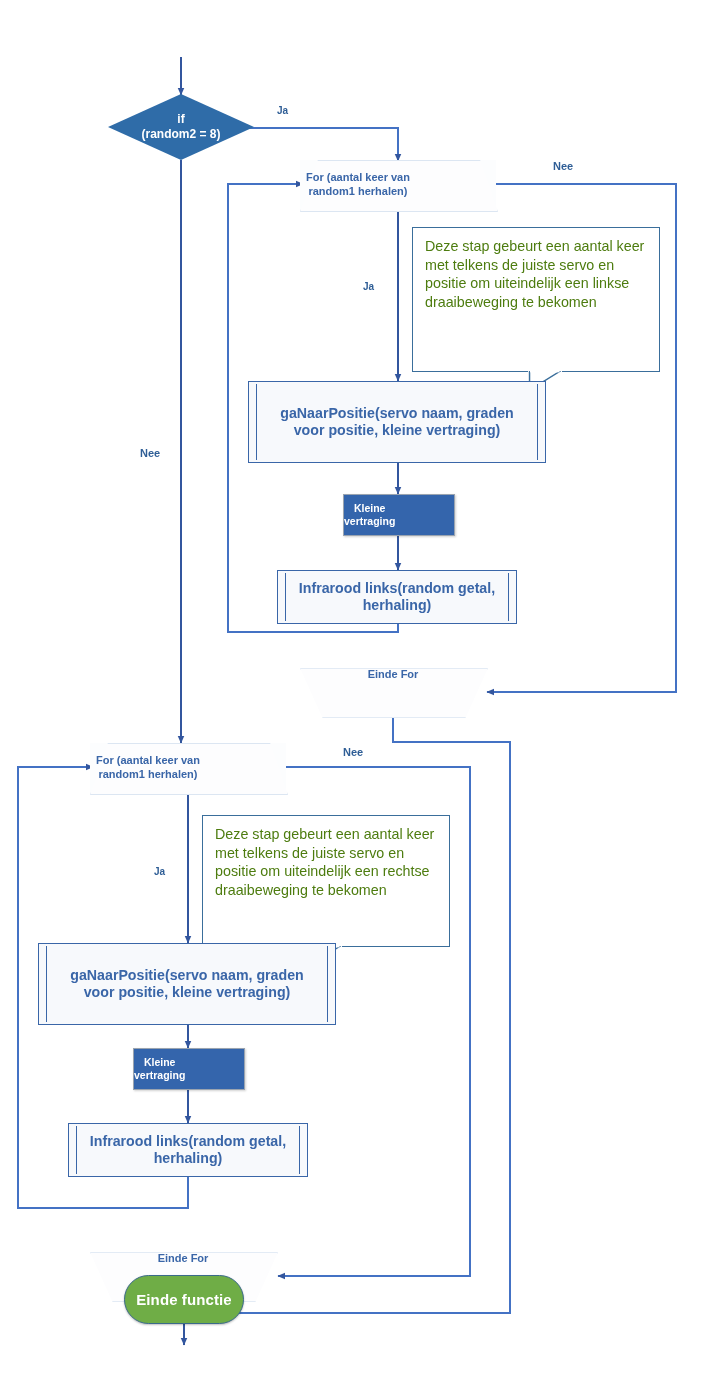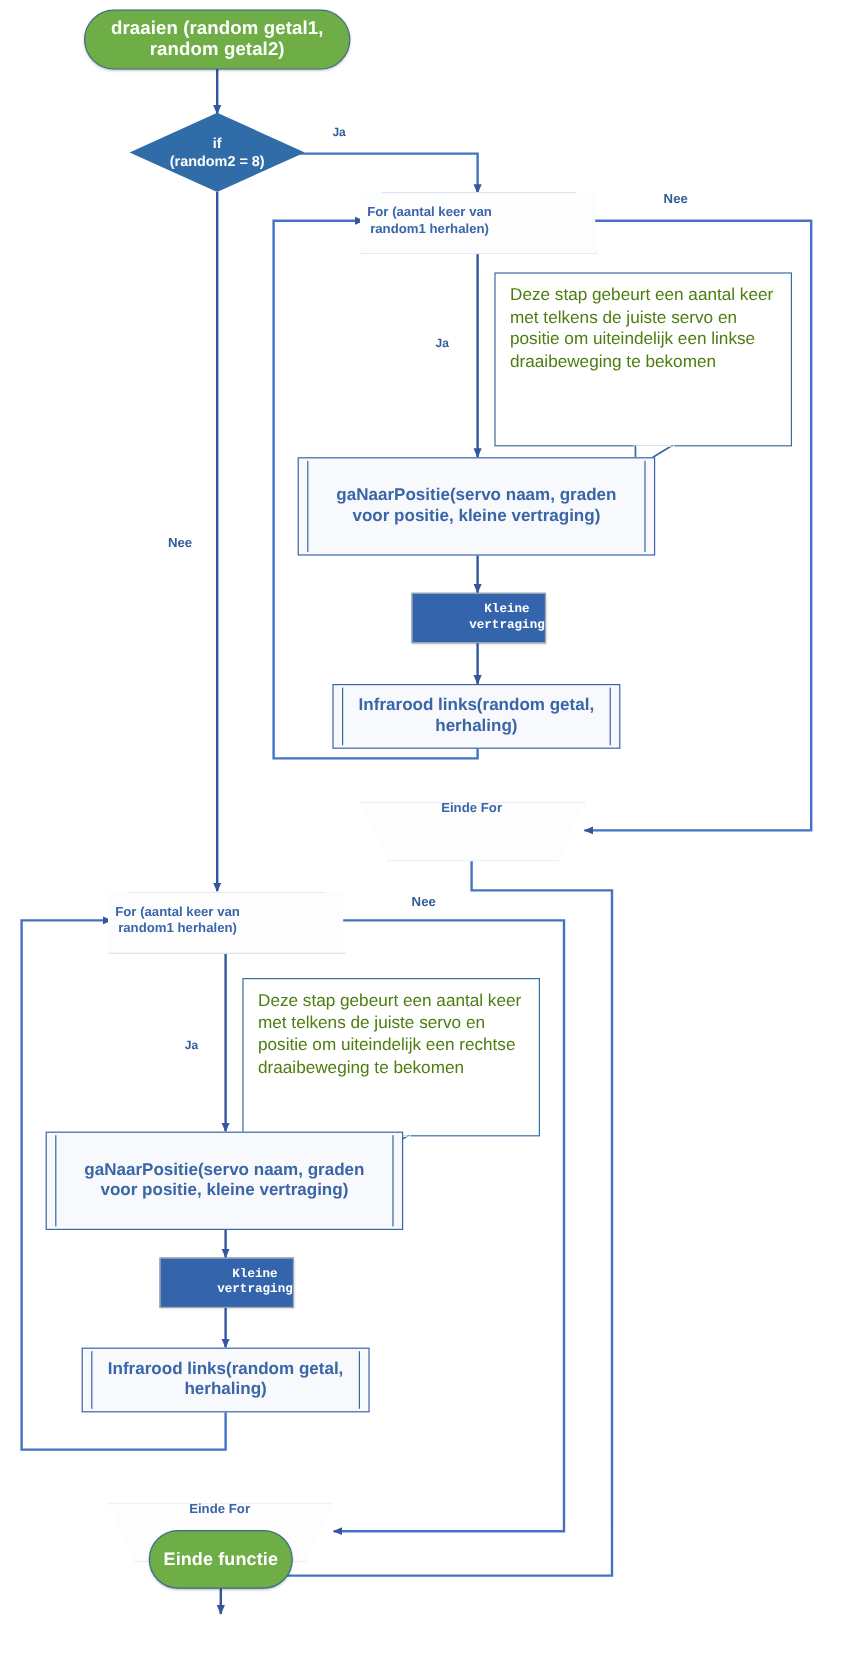--- a/index.html
+++ b/index.html
@@ -103,24 +103,23 @@
   .predef::after{right:7px;}
   .predef .lbl{position:relative;z-index:2;padding:0 16px;}
 
   
   .proc{
     position:absolute;
     background:#3465AC;
     border:1px solid #9AA4B0;
     color:#ffffff;
     font-weight:bold;
-    display:flex;align-items:center;justify-content:flex-end;
+    display:flex;align-items:center;justify-content:flex-start;
     text-align:center;line-height:1.22;
     box-shadow:1px 1px 2px rgba(0,0,0,.18);
-    font-family:Liberation Mono, monospace;
   }
 
   
   .callout{
     position:absolute;
     background:#ffffff;
     border:1.6px solid #3A6E9B;
     color:#4d7c0f;
     text-align:left;
     line-height:1.30;
@@ -185,23 +184,20 @@
 
       <path d="M188,1174 L188,1208 L18,1208 L18,767 L93,767" marker-end="url(#ah)"></path>
 
       <path d="M283,767 L470,767 L470,1276 L278,1276" marker-end="url(#ah)"></path>
 
       <path d="M184,1300 L184,1345" marker-end="url(#ah)" stroke="#33569E"></path>
 
     </g>
   </svg>
 
-  <div class="node terminator" style="left:70px; top:8px; width:222px; height:50px; font-size:15.5px;">
-    <span>draaien (random getal1, random getal2)</span>
-  </div>
 
   <div class="decision-wrap" style="left:108px; top:94px; width:146px; height:66px;">
     <div class="decision-shape"></div>
     <div class="decision-text" style="font-size:12px;">
       <div>
         <div>if</div>
         <div>(random2 = 8)</div>
       </div>
     </div>
   </div>

